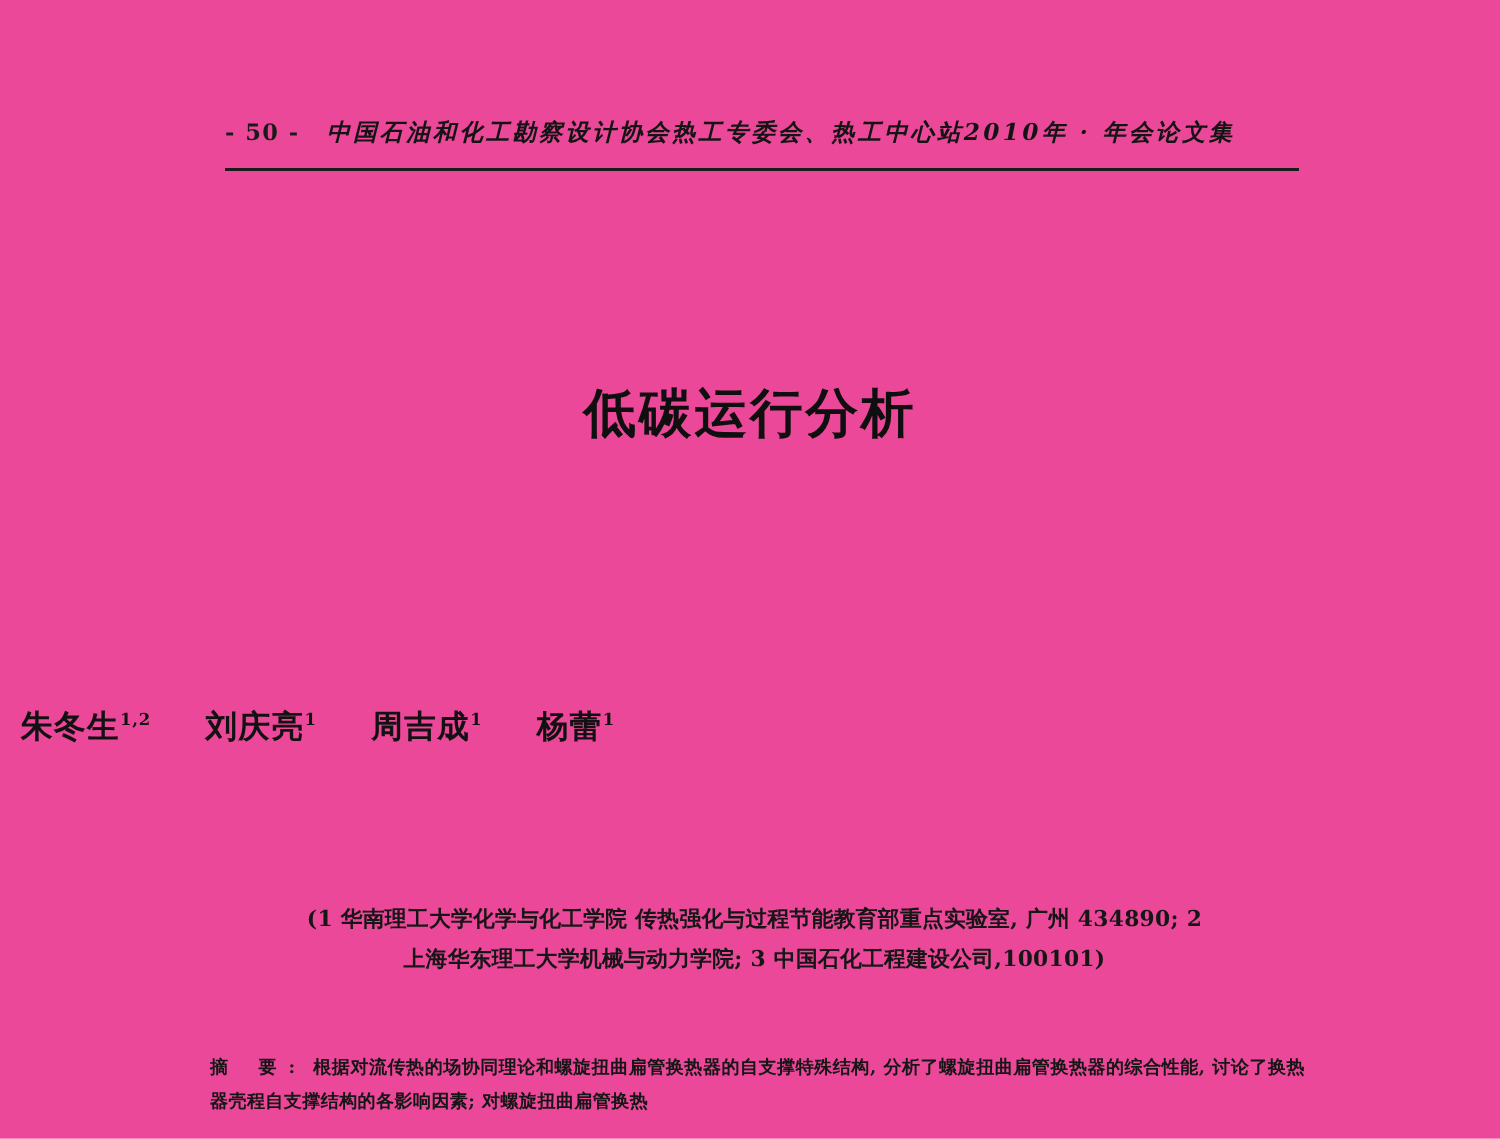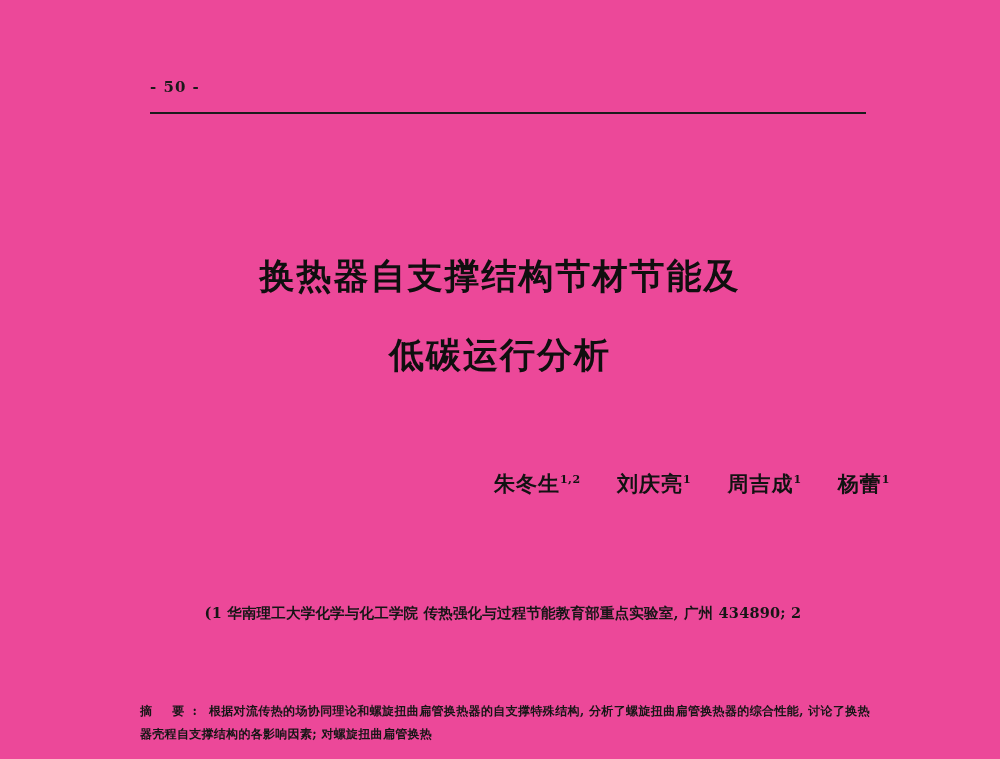--- a/index.html
+++ b/index.html
@@ -76,21 +76,21 @@
   .title-line + .title-line {
     margin-top: 44px;
   }
 
   
   .authors {
     position: absolute;
     left: 0;
     top: 470px;
     width: 904px;
-    text-align: right;
+    text-align: left;
   }
   .author-row {
     font-family: "DejaVu Serif", serif;
     font-size: 21px;
     font-weight: bold;
     color: #121212;
     letter-spacing: 1px;
   }
   .author-row + .author-row {
     margin-top: 42px;
@@ -144,38 +144,39 @@
     font-weight: bold;
   }
 </style>
 </head>
 <body>
 
 <div class="page">
 
   <div class="header">
     <span class="folio">- 50 -</span>
+    <span class="header-title">中国石油和化工勘察设计协会热工专委会、热工中心站2010年 · 年会论文集</span>
   </div>
   <div class="header-rule"></div>
 
   <div class="title-block">
-    <div class="title-line">换热器自支撑结构节材节能及</div>
     <div class="title-line">低碳运行分析</div>
   </div>
 
   <div class="authors">
     <div class="author-row">
       <span class="author"><span>朱冬生</span><sup>1,2</sup></span>
       <span class="author"><span>刘庆亮</span><sup>1</sup></span>
       <span class="author"><span>周吉成</span><sup>1</sup></span>
       <span class="author"><span>杨蕾</span><sup>1</sup></span>
     </div>
   </div>
 
   <div class="affiliations">
     <div>(1 华南理工大学化学与化工学院 传热强化与过程节能教育部重点实验室, 广州 434890;  2</div>
+    <div>上海华东理工大学机械与动力学院;  3 中国石化工程建设公司,100101)</div>
   </div>
 
   <div class="abstract">
     <span class="abstract-label">摘 要:</span><span class="abstract-body">根据对流传热的场协同理论和螺旋扭曲扁管换热器的自支撑特殊结构, 分析了螺旋扭曲扁管换热器的综合性能, 讨论了换热器壳程自支撑结构的各影响因素; 对螺旋扭曲扁管换热</span>
   </div>
 
 </div>
 
 </body></html>

